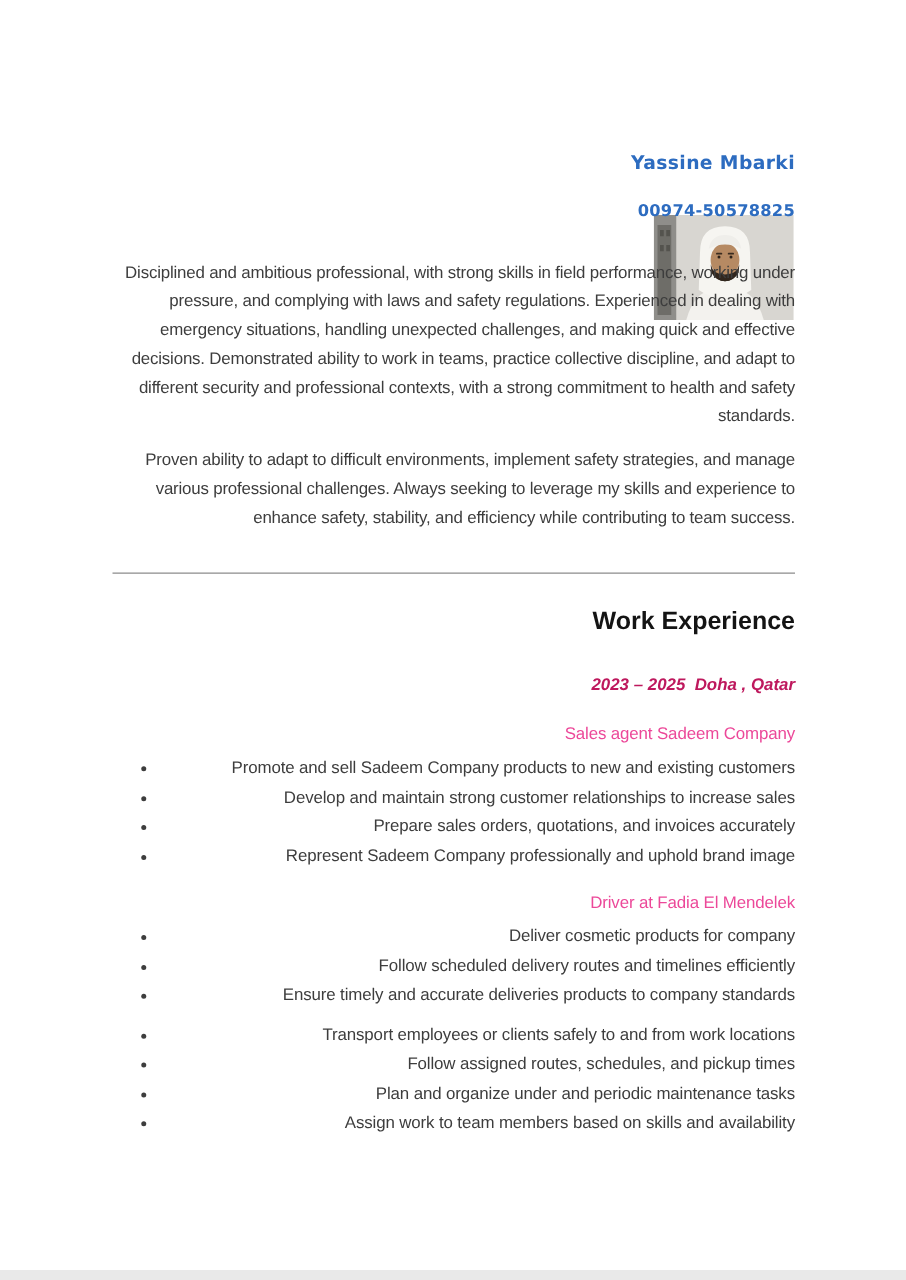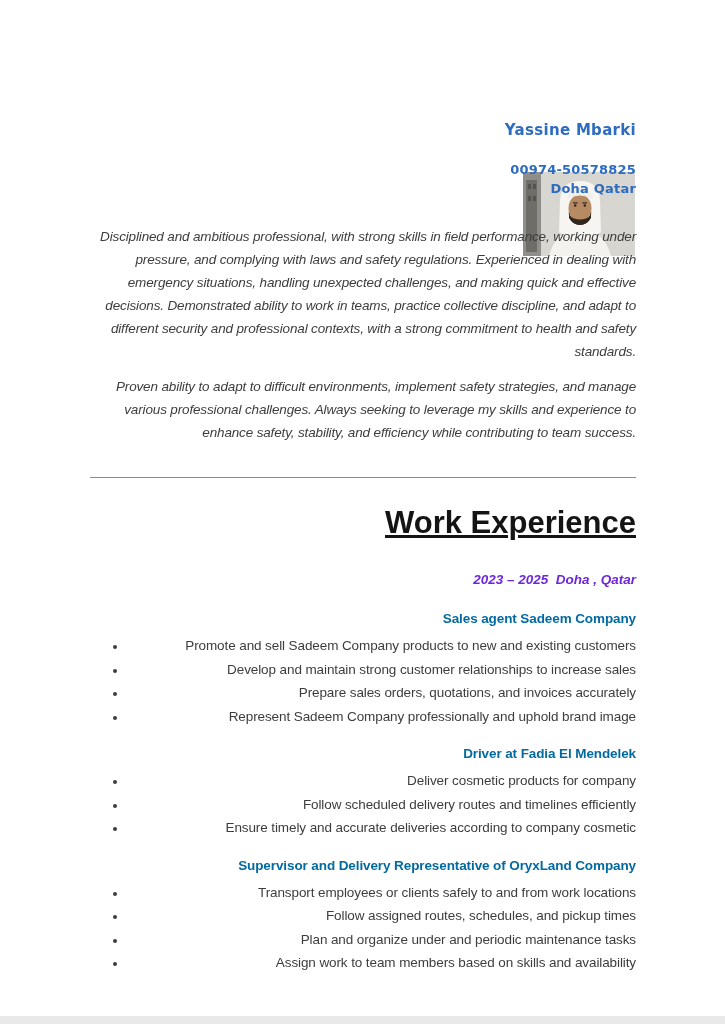--- a/index.html
+++ b/index.html
@@ -42,51 +42,49 @@
     letter-spacing: .2px;
     color: #2d6cc0;
   }
   
   .summary {
     margin: 27px 0 0 0;
     font-size: 13.5px;
     letter-spacing: -0.15px;
     line-height: 23px;
     color: #3d3d3d;
-    font-style: italic;
   }
   .summary + .summary { margin-top: 12px; }
 
   hr.divider {
     border: none;
     border-top: 1px solid #8c8c8c;
     margin: 33px 0 0 0;
     width: 100%;
   }
   h1.section {
     margin: 27px 0 0 0;
-    font-size: 31px;
+    font-size: 20px;
     font-weight: bold;
     color: #141414;
     letter-spacing: 0;
-    text-decoration: underline;
   }
   .dateloc {
     margin-top: 31px;
     font-size: 13.5px;
     font-weight: bold;
     font-style: italic;
-    color: #6d28d9;
+    color: #be185d;
     white-space: pre-wrap;
   }
   h3.job {
     margin: 24px 0 0 0;
     font-size: 13.5px;
-    font-weight: bold;
-    color: #0369a1;
+    font-weight: normal;
+    color: #ec4899;
     letter-spacing: -0.1px;
   }
   h3.job.gap { margin-top: 18px; }
   ul.bullets {
     margin: 8px 0 0 0;
     padding-left: 37px;
     list-style-type: disc;
   }
   ul.bullets li {
     font-size: 13.5px;
@@ -139,21 +137,20 @@
       <path d="M44 27 Q57 20 70 27 Q68 16 57 16 Q46 16 44 27 Z" fill="#efeeea"></path>
     </svg>
   </div>
 
   <div class="content">
 
     <div class="name">Yassine Mbarki</div>
 
     <div class="contact">
       <div>00974-50578825</div>
-      <div>Doha Qatar</div>
     </div>
 
     <p class="summary">Disciplined and ambitious professional, with strong skills in field performance, working under pressure, and complying with laws and safety regulations. Experienced in dealing with emergency situations, handling unexpected challenges, and making quick and effective decisions. Demonstrated ability to work in teams, practice collective discipline, and adapt to different security and professional contexts, with a strong commitment to health and safety standards.</p>
     <p class="summary">Proven ability to adapt to difficult environments, implement safety strategies, and manage various professional challenges. Always seeking to leverage my skills and experience to enhance safety, stability, and efficiency while contributing to team success.</p>
 
     <hr class="divider">
 
     <h1 class="section">Work Experience</h1>
 
     <div class="dateloc">2023 – 2025  Doha , Qatar</div>
@@ -163,24 +160,23 @@
       <li>Promote and sell Sadeem Company products to new and existing customers</li>
       <li>Develop and maintain strong customer relationships to increase sales</li>
       <li>Prepare sales orders, quotations, and invoices accurately</li>
       <li>Represent Sadeem Company professionally and uphold brand image</li>
     </ul>
 
     <h3 class="job gap">Driver at Fadia El Mendelek</h3>
     <ul class="bullets">
       <li>Deliver cosmetic products for company</li>
       <li>Follow scheduled delivery routes and timelines efficiently</li>
-      <li>Ensure timely and accurate deliveries according to company cosmetic</li>
+      <li>Ensure timely and accurate deliveries products to company standards</li>
     </ul>
 
-    <h3 class="job gap">Supervisor and Delivery Representative of OryxLand Company</h3>
     <ul class="bullets">
       <li>Transport employees or clients safely to and from work locations</li>
       <li>Follow assigned routes, schedules, and pickup times</li>
       <li>Plan and organize under and periodic maintenance tasks</li>
       <li>Assign work to team members based on skills and availability</li>
     </ul>
 
   </div>
 </div>
 

